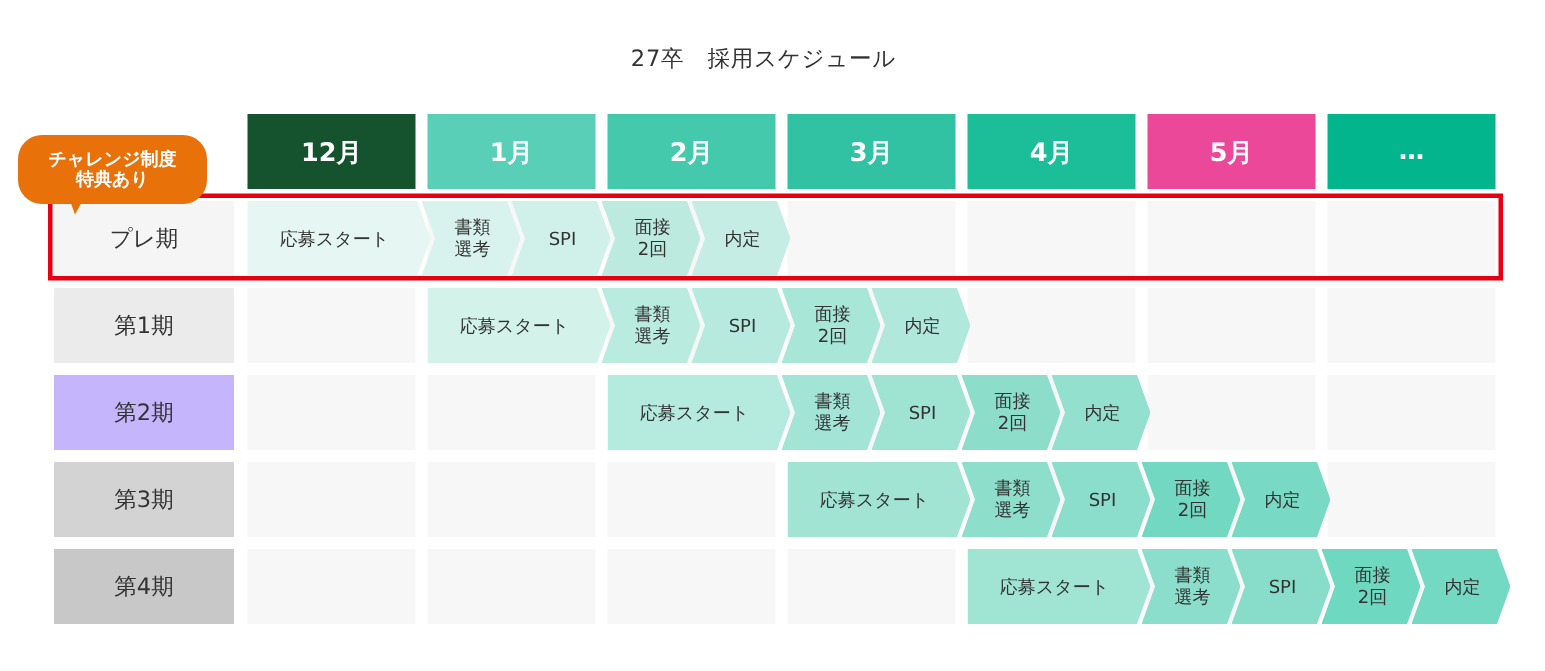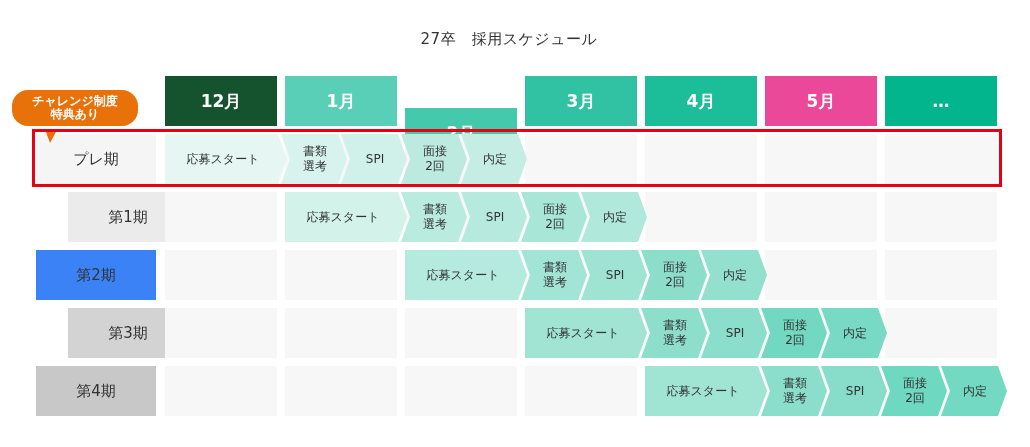--- a/index.html
+++ b/index.html
@@ -5,32 +5,32 @@
   * { box-sizing: border-box; margin: 0; padding: 0; }
   body { width: 1030px; height: 447px; background: #ffffff; font-family: "DejaVu Sans", "Liberation Sans", sans-serif; color: #333; position: relative; overflow: hidden; }
   .title { position: absolute; left: 0; width: 998px; top: 30px; text-align: center; font-size: 15px; color: #333; letter-spacing: 0.5px; padding-left: 20px; }
   .month { position: absolute; top: 76px; height: 50px; width: 112px; color: #fff; font-weight: bold; font-size: 17px; display: flex; align-items: center; justify-content: center; }
   .rowlabel { position: absolute; left: 36px; width: 120px; height: 50px; display: flex; align-items: center; justify-content: center; font-size: 15px; color: #333; }
   .cell { position: absolute; width: 112px; height: 50px; background: #f7f7f7; }
   .step { position: absolute; height: 50px; display: flex; align-items: center; justify-content: center; font-size: 12px; color: #333; line-height: 1.25; text-align: center; white-space: pre-line; }
   .step.first { clip-path: polygon(0 0, calc(100% - 9px) 0, 100% 50%, calc(100% - 9px) 100%, 0 100%); padding-right: 6px; text-align: center; }
   .step.mid { clip-path: polygon(0 0, calc(100% - 9px) 0, 100% 50%, calc(100% - 9px) 100%, 0 100%, 9px 50%); padding-left: 6px; padding-right: 4px; }
   .highlight { position: absolute; left: 32px; top: 129px; width: 970px; height: 58px; border: 3px solid #e60012; pointer-events: none; }
-  .badge { position: absolute; left: 12px; top: 90px; width: 126px; height: 36px; background: #e8710a; border-radius: 16px; color: #fff; font-size: 12px; font-weight: bold; text-align: center; line-height: 1.1; display: flex; flex-direction: column; align-items: center; justify-content: center; z-index: 3; }
+  .badge { position: absolute; left: 12px; top: 90px; width: 126px; height: 46px; background: #e8710a; border-radius: 16px; color: #fff; font-size: 12px; font-weight: bold; text-align: center; line-height: 1.1; display: flex; flex-direction: column; align-items: center; justify-content: center; z-index: 3; }
   .badge-tail { position: absolute; left: 46px; top: 132px; width: 0; height: 0; border-left: 4px solid transparent; border-right: 6px solid transparent; border-top: 11px solid #e8710a; z-index: 3; }
 </style>
 </head>
 <body>
 
 <div class="title">27卒　採用スケジュール</div>
 
 <div id="months">
     <div class="month" style="left: 165px; background: #14532d;">12月</div>
     <div class="month" style="left: 285px; background: rgb(90, 207, 184);">1月</div>
-    <div class="month" style="left: 405px; background: rgb(69, 201, 173); margin-top: 32px;">2月</div>
+    <div class="month" style="left: 405px; background: rgb(69, 201, 173);">2月</div>
     <div class="month" style="left: 525px; background: rgb(48, 194, 163);">3月</div>
     <div class="month" style="left: 645px; background: rgb(28, 189, 153);">4月</div>
     <div class="month" style="left: 765px; background: #ec4899;">5月</div>
     <div class="month" style="left: 885px; background: rgb(2, 181, 140);">…</div>
   </div>
 <div id="grid">
     <div class="rowlabel" style="top: 134px; background: rgb(245, 245, 245);">プレ期</div>
     <div class="cell" style="left: 165px; top: 134px;"></div>
     <div class="cell" style="left: 285px; top: 134px;"></div>
     <div class="cell" style="left: 405px; top: 134px;"></div>
@@ -38,51 +38,51 @@
     <div class="cell" style="left: 645px; top: 134px;"></div>
     <div class="cell" style="left: 765px; top: 134px;"></div>
     <div class="cell" style="left: 885px; top: 134px;"></div>
     <div class="step first" style="left: 165px; width: 122px; top: 134px; background: rgb(230, 247, 243);">応募スタート</div>
     <div class="step mid" style="left: 281px; width: 66px; top: 134px; background: rgb(216, 243, 237);">書類
 選考</div>
     <div class="step mid" style="left: 341px; width: 66px; top: 134px; background: rgb(208, 241, 234);">SPI</div>
     <div class="step mid" style="left: 401px; width: 66px; top: 134px; background: rgb(189, 234, 223);">面接
 2回</div>
     <div class="step mid" style="left: 461px; width: 66px; top: 134px; background: rgb(197, 237, 228);">内定</div>
-    <div class="rowlabel" style="top: 192px; background: rgb(235, 235, 235); margin-left: 32px;">第1期</div>
+    <div class="rowlabel" style="top: 192px; background: rgb(235, 235, 235);">第1期</div>
     <div class="cell" style="left: 165px; top: 192px;"></div>
     <div class="cell" style="left: 285px; top: 192px;"></div>
     <div class="cell" style="left: 405px; top: 192px;"></div>
     <div class="cell" style="left: 525px; top: 192px;"></div>
     <div class="cell" style="left: 645px; top: 192px;"></div>
     <div class="cell" style="left: 765px; top: 192px;"></div>
     <div class="cell" style="left: 885px; top: 192px;"></div>
     <div class="step first" style="left: 285px; width: 122px; top: 192px; background: rgb(210, 242, 234);">応募スタート</div>
     <div class="step mid" style="left: 401px; width: 66px; top: 192px; background: rgb(185, 235, 223);">書類
 選考</div>
     <div class="step mid" style="left: 461px; width: 66px; top: 192px; background: rgb(182, 234, 222);">SPI</div>
     <div class="step mid" style="left: 521px; width: 66px; top: 192px; background: rgb(168, 230, 216);">面接
 2回</div>
     <div class="step mid" style="left: 581px; width: 66px; top: 192px; background: rgb(176, 232, 219);">内定</div>
-    <div class="rowlabel" style="top: 250px; background: #3b82f6;">第2期</div>
+    <div class="rowlabel" style="top: 250px; background: #c4b5fd;">第2期</div>
     <div class="cell" style="left: 165px; top: 250px;"></div>
     <div class="cell" style="left: 285px; top: 250px;"></div>
     <div class="cell" style="left: 405px; top: 250px;"></div>
     <div class="cell" style="left: 525px; top: 250px;"></div>
     <div class="cell" style="left: 645px; top: 250px;"></div>
     <div class="cell" style="left: 765px; top: 250px;"></div>
     <div class="cell" style="left: 885px; top: 250px;"></div>
     <div class="step first" style="left: 405px; width: 122px; top: 250px; background: rgb(181, 234, 222);">応募スタート</div>
     <div class="step mid" style="left: 521px; width: 66px; top: 250px; background: rgb(162, 228, 213);">書類
 選考</div>
     <div class="step mid" style="left: 581px; width: 66px; top: 250px; background: rgb(159, 227, 211);">SPI</div>
     <div class="step mid" style="left: 641px; width: 66px; top: 250px; background: rgb(140, 222, 203);">面接
 2回</div>
     <div class="step mid" style="left: 701px; width: 66px; top: 250px; background: rgb(147, 224, 206);">内定</div>
-    <div class="rowlabel" style="top: 308px; background: rgb(211, 211, 211); margin-left: 32px;">第3期</div>
+    <div class="rowlabel" style="top: 308px; background: rgb(211, 211, 211);">第3期</div>
     <div class="cell" style="left: 165px; top: 308px;"></div>
     <div class="cell" style="left: 285px; top: 308px;"></div>
     <div class="cell" style="left: 405px; top: 308px;"></div>
     <div class="cell" style="left: 525px; top: 308px;"></div>
     <div class="cell" style="left: 645px; top: 308px;"></div>
     <div class="cell" style="left: 765px; top: 308px;"></div>
     <div class="cell" style="left: 885px; top: 308px;"></div>
     <div class="step first" style="left: 525px; width: 122px; top: 308px; background: rgb(161, 228, 212);">応募スタート</div>
     <div class="step mid" style="left: 641px; width: 66px; top: 308px; background: rgb(141, 223, 204);">書類
 選考</div>

